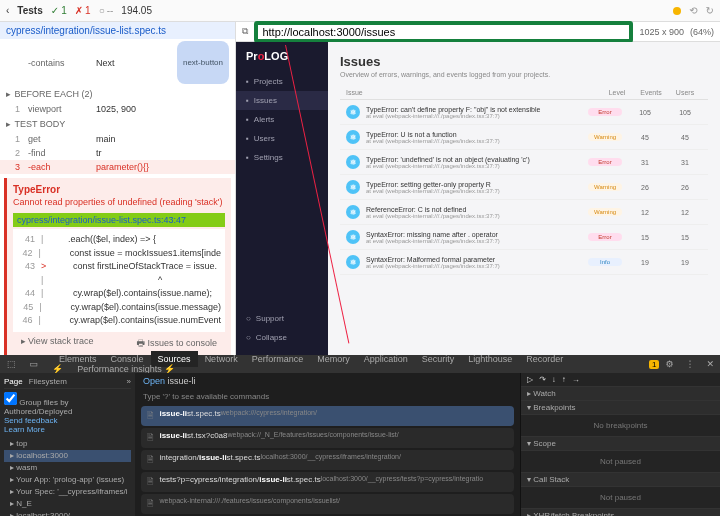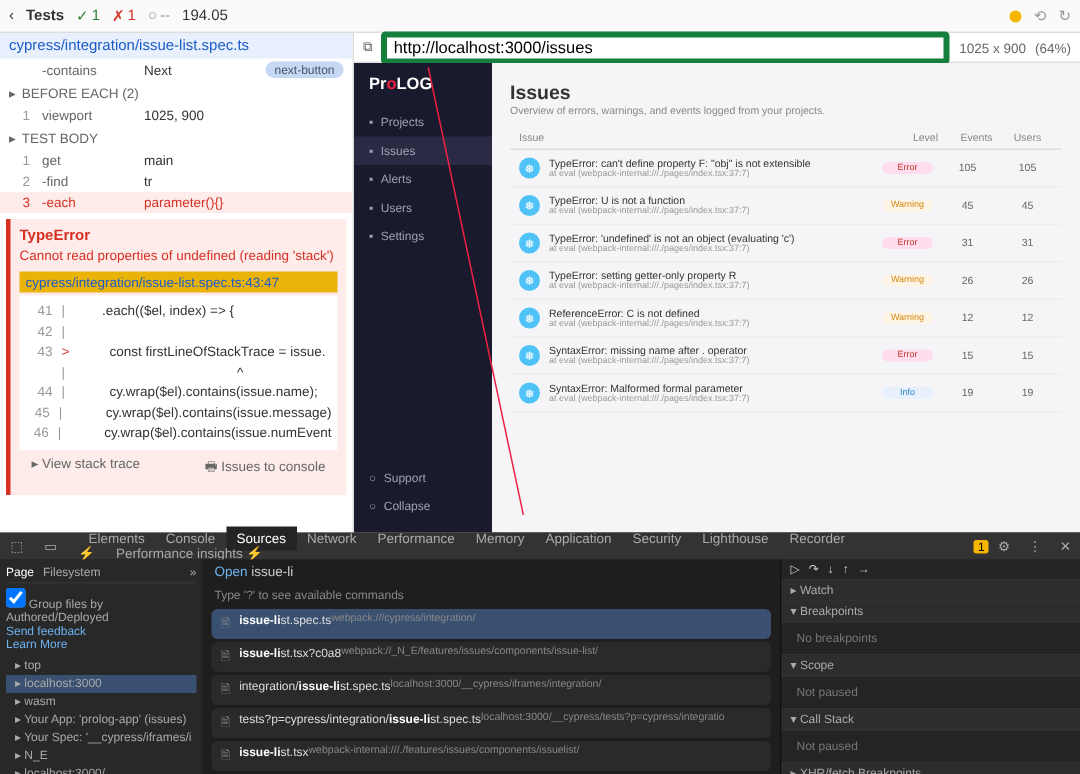--- a/index.html
+++ b/index.html
@@ -10,25 +10,25 @@
 .left-pane{width:236px;border-right:1px solid #ddd;overflow:hidden;background:#fff;display:flex;flex-direction:column}
 .right-pane{flex:1;background:#fff;display:flex;flex-direction:column}
 .spec-path{background:#e8f0fe;padding:3px 6px;font-size:10px;color:#1a5cc9}
 .cmd-log{flex:1;overflow:auto}
 .cmd-header{padding:3px 6px;font-size:9px;color:#666;display:flex;align-items:center;gap:4px}
 .cmd-row{display:flex;padding:2px 6px;font-size:9px;gap:8px;align-items:center}
 .cmd-row .num{width:14px;color:#999;text-align:right}
 .cmd-row .cmd{color:#666;width:60px}
 .cmd-row .val{color:#333}
 .cmd-row.fail{background:#fdecea}
-.badge-next{background:#c7d8f5;padding:1px 6px;border-radius:8px;font-size:8px;margin-left:auto;color:#456}
+.badge-next{background:#c7d8f5;padding:17px 6px;border-radius:8px;font-size:8px;margin-left:auto;color:#456}
 .error-block{background:#fdecea;border-left:3px solid #d93025;padding:6px;margin:4px}
 .error-title{color:#d93025;font-weight:bold;font-size:10px}
 .error-msg{color:#d93025;font-size:9px;margin-top:2px}
-.code-file{background:#eab308;color:#1a5cc9;font-size:9px;padding:2px 4px;margin-top:6px}
+.code-file{background:#84cc16;color:#1a5cc9;font-size:9px;padding:2px 4px;margin-top:6px}
 .code-block{background:#fff;font-family:Menlo,monospace;font-size:9px;padding:4px;margin-top:2px;line-height:1.5}
 .code-line{display:flex;gap:6px}
 .code-line .ln{color:#999;width:18px;text-align:right}
 .code-line .mark{color:#d93025;width:6px}
 .code-line .code{white-space:pre}
 .stack-footer{display:flex;justify-content:space-between;padding:4px 8px;font-size:9px;color:#666}
 .url-bar{height:20px;display:flex;align-items:center;gap:6px;padding:0 6px;border-bottom:1px solid #ddd;font-size:9px;color:#666}
 .url-bar input{flex:1;border:4px solid #15803d;border-radius:3px;padding:1px 4px;font-size:11px}
 .aut{flex:1;display:flex;background:#1a1a2e;transform-origin:top left;overflow:hidden}
 .sidebar{width:92px;background:#1a1a2e;color:#a0a0b0;padding:8px 0;font-size:8px;display:flex;flex-direction:column}
@@ -74,21 +74,21 @@
 .result.sel{background:#3a5070}
 .result:not(.sel){background:#2a2a2a}
 .result .ricon{color:#888}
 .result .rtext{display:flex;flex-direction:row}
 .result .rname{color:#ddd}
 .result .rpath{color:#888;font-size:7px}
 .hl{font-weight:bold;color:#fff}
 .dt-right{width:200px;background:#242424;font-size:8px;border-left:1px solid #111}
 .dt-sec{padding:2px 6px;border-bottom:1px solid #333;color:#aaa}
 .dt-sec.h{background:#2d2d2d}
-.dt-sec .muted{color:#777;padding:4px}
+.dt-sec .muted{color:#777;text-align:center;padding:4px}
 .red-line{position:absolute;width:1px;background:#e24;transform-origin:top;pointer-events:none}
 </style>
 </head>
 <body>
 
 <div class="toolbar">
   <span>‹</span>
   <span class="stat">
       <b>Tests</b>
     </span>
@@ -142,20 +142,21 @@
         <div class="code-file">cypress/integration/issue-list.spec.ts:43:47</div>
         <div class="code-block" id="code-lines">
             <div class="code-line">
               <span class="ln">41</span>
               <span class="mark" style="color:#999">|</span>
               <span class="code">      .each(($el, index) =&gt; {</span>
             </div>
             <div class="code-line">
               <span class="ln">42</span>
               <span class="mark" style="color:#999">|</span>
+              <span class="code">        const issue = mockIssues1.items[inde</span>
             </div>
             <div class="code-line">
               <span class="ln">43</span>
               <span class="mark" style="color:#d93025">&gt;</span>
               <span class="code">        const firstLineOfStackTrace = issue.</span>
             </div>
             <div class="code-line">
               <span class="ln"></span>
               <span class="mark" style="color:#999">|</span>
               <span class="code">                                          ^</span>
@@ -375,21 +376,20 @@
           <div class="result">
             <span class="ricon">🗎</span>
             <span class="rtext">
               <span class="rname">tests?p=cypress/integration/<span class="hl">issue-li</span>st.spec.ts</span>
               <span class="rpath">localhost:3000/__cypress/tests?p=cypress/integratio</span>
             </span>
           </div>
           <div class="result">
             <span class="ricon">🗎</span>
             <span class="rtext">
-              <span class="rname"><span class="hl">issue-li</span>st.tsx</span>
               <span class="rpath">webpack-internal:///./features/issues/components/issuelist/</span>
             </span>
           </div>
         </div>
     </div>
     <div class="dt-right">
       <div style="display:flex;gap:6px;padding:2px 6px;border-bottom:1px solid #333">
         <span>▷</span>
         <span>↷</span>
         <span>↓</span>

